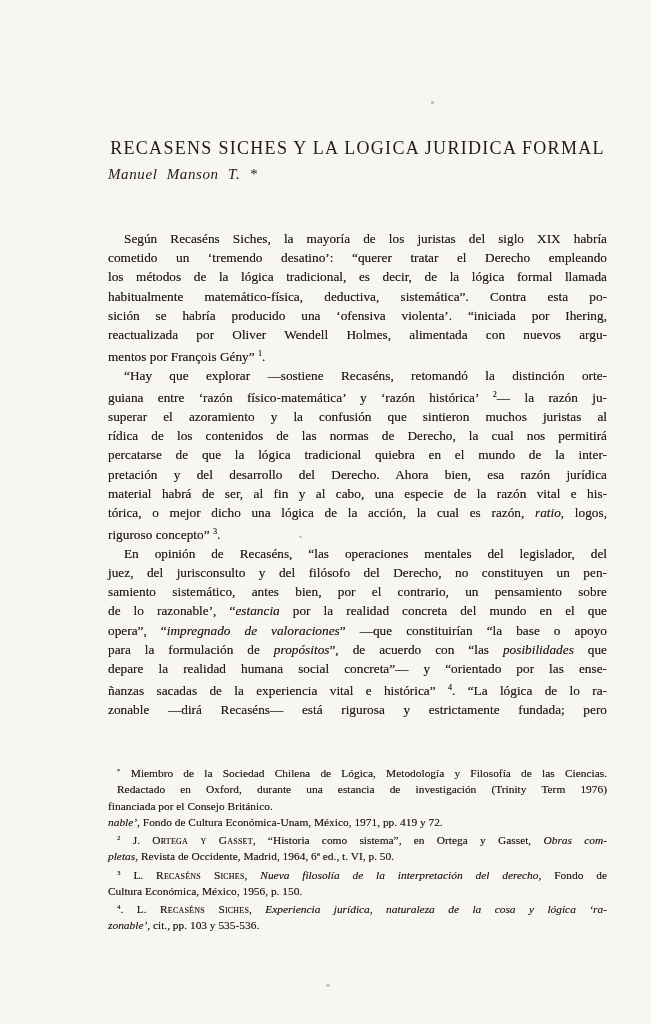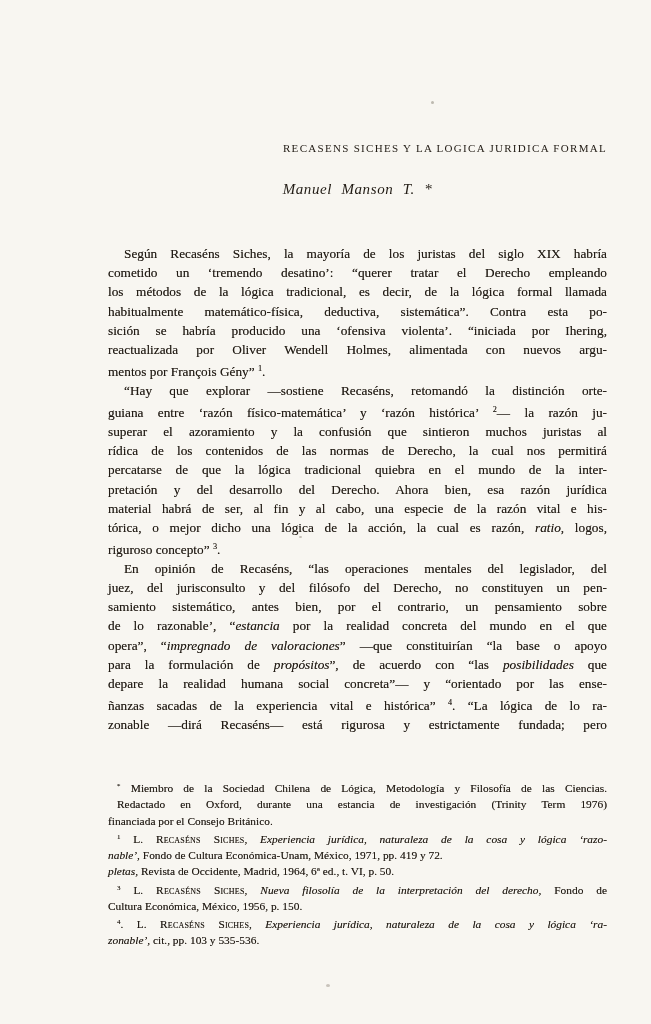--- a/index.html
+++ b/index.html
@@ -3,25 +3,25 @@
 <meta charset="utf-8">
 <style>
   html,body{margin:0;padding:0;background:#d8d5cd;}
   .page{
     position:relative;width:651px;height:1024px;margin:0;
     background:var(--paper,#f8f6f1);overflow:hidden;
     font-family:"Liberation Serif", serif;color:var(--ink,#211b14);
   }
   .content{position:absolute;left:108px;top:139px;width:499px;}
   .title{
-    margin:0;font-size:11px;font-weight:normal;letter-spacing:1.3px;
-    text-align:right;white-space:nowrap;line-height:19px;
+    margin:0;font-size:18px;font-weight:normal;letter-spacing:1.3px;
+    text-align:center;white-space:nowrap;line-height:19px;
   }
   .author{
-    margin-top:22px;text-align:center;font-style:italic;
+    margin-top:7px;text-align:left;font-style:italic;
     font-size:15px;letter-spacing:.6px;word-spacing:5px;line-height:18px;
   }
   .bodytext{margin-top:46px;font-size:13.3px;line-height:19.2px;}
   .line{text-align:justify;text-align-last:justify;text-shadow:0 0 .4px rgba(32,26,20,.55);}
   .line.last{text-align-last:left;}
   .bodytext .line.indent{text-indent:16px;}
   .footnotes{margin-top:44px;font-size:11.4px;line-height:16.3px;}
   .footnotes .line.indent{text-indent:9px;}
   .it{font-style:italic;}
   .sc{font-variant:small-caps;letter-spacing:.2px;}
@@ -66,22 +66,22 @@
         <div class="line"><span>opera”, “</span><span class="it">impregnado de valoraciones</span><span>” —que constituirían “la base o apoyo</span></div>
         <div class="line"><span>para la formulación de </span><span class="it">propósitos</span><span>”, de acuerdo con “las </span><span class="it">posibilidades</span><span> que</span></div>
         <div class="line"><span>depare la realidad humana social concreta”— y “orientado por las ense-</span></div>
         <div class="line"><span>ñanzas sacadas de la experiencia vital e histórica” </span><span class="sup">4</span><span>. “La lógica de lo ra-</span></div>
         <div class="line"><span>zonable —dirá Recaséns— está rigurosa y estrictamente fundada; pero</span></div>
       </div>
     <div class="footnotes">
         <div class="line indent"><span class="sup">*</span><span> Miembro de la Sociedad Chilena de Lógica, Metodología y Filosofía de las Ciencias.</span></div>
         <div class="line indent"><span>Redactado en Oxford, durante una estancia de investigación (Trinity Term 1976)</span></div>
         <div class="line last"><span>financiada por el Consejo Británico.</span></div>
-        <div class="line indent"><span class="sup">1</span><span> L. </span><span class="sc">Recaséns Siches</span><span>, </span><span class="it">Experiencia jurídica, naturaleza de la cosa y lógica ‘razo-</span></div>
         <div class="line last"><span class="it">nable’,</span><span> Fondo de Cultura Económica-Unam, México, 1971, pp. 419 y 72.</span></div>
+        <div class="line indent"><span class="sup">2</span><span> J. </span><span class="sc">Ortega y Gasset</span><span>, “Historia como sistema”, en Ortega y Gasset, </span><span class="it">Obras com-</span></div>
         <div class="line last"><span class="it">pletas,</span><span> Revista de Occidente, Madrid, 1964, 6ª ed., t. VI, p. 50.</span></div>
         <div class="line indent"><span class="sup">3</span><span> L. </span><span class="sc">Recaséns Siches</span><span>, </span><span class="it">Nueva filosolía de la interpretación del derecho,</span><span> Fondo de</span></div>
         <div class="line last"><span>Cultura Económica, México, 1956, p. 150.</span></div>
         <div class="line indent"><span class="sup">4</span><span>. L. </span><span class="sc">Recaséns Siches</span><span>, </span><span class="it">Experiencia jurídica, naturaleza de la cosa y lógica ‘ra-</span></div>
         <div class="line last"><span class="it">zonable’,</span><span> cit., pp. 103 y 535-536.</span></div>
       </div>
   </div>
 </div>
 
 </body></html>

